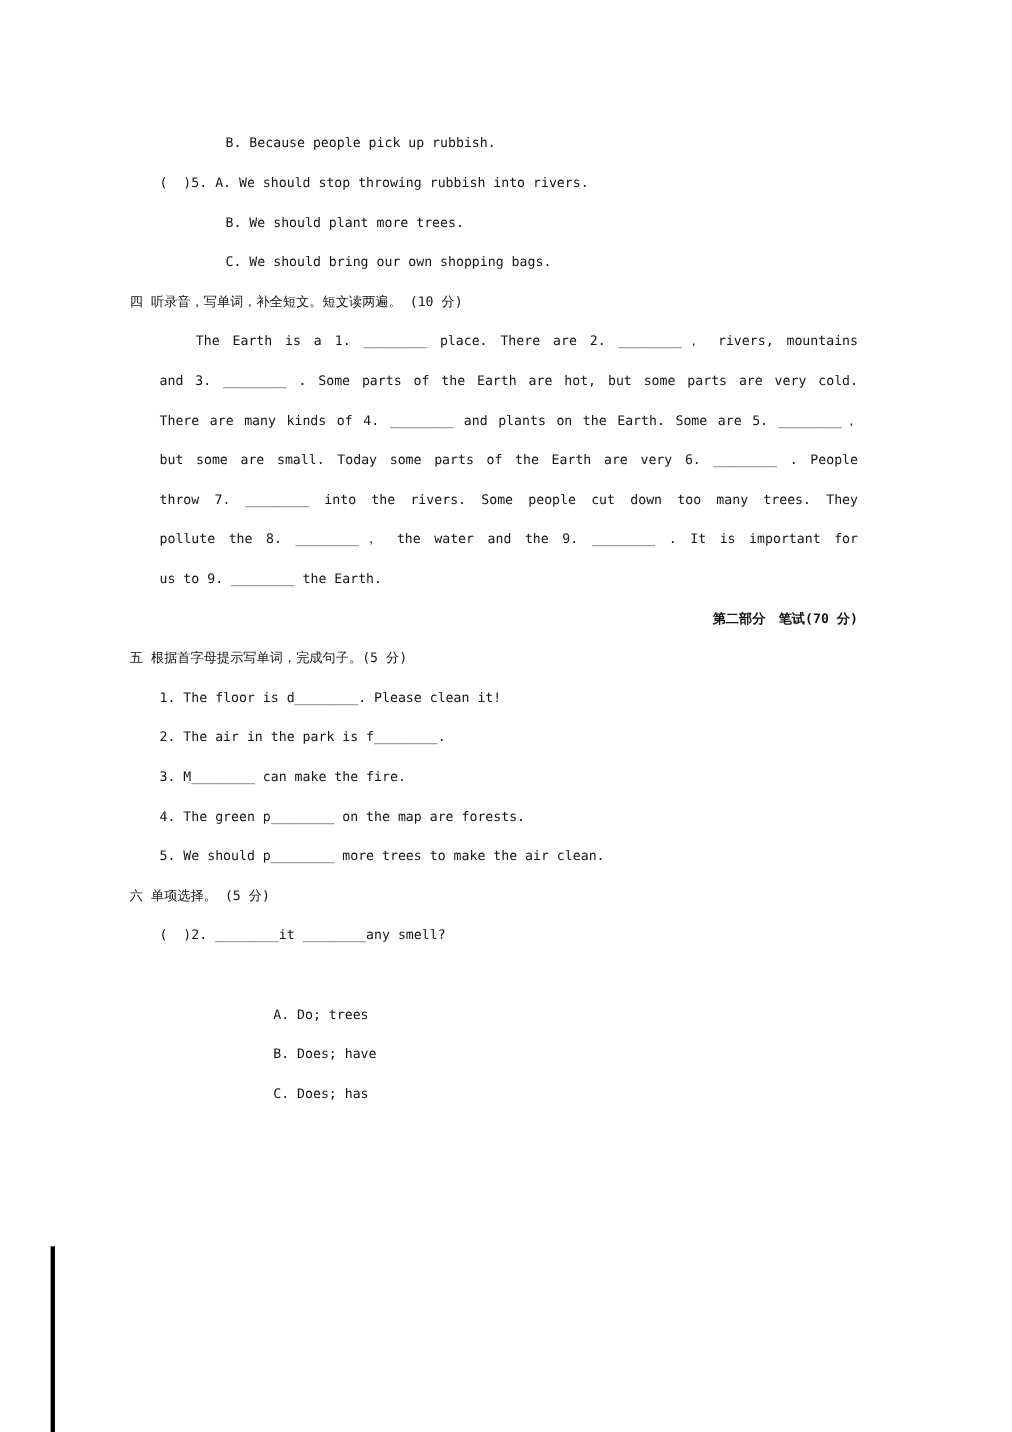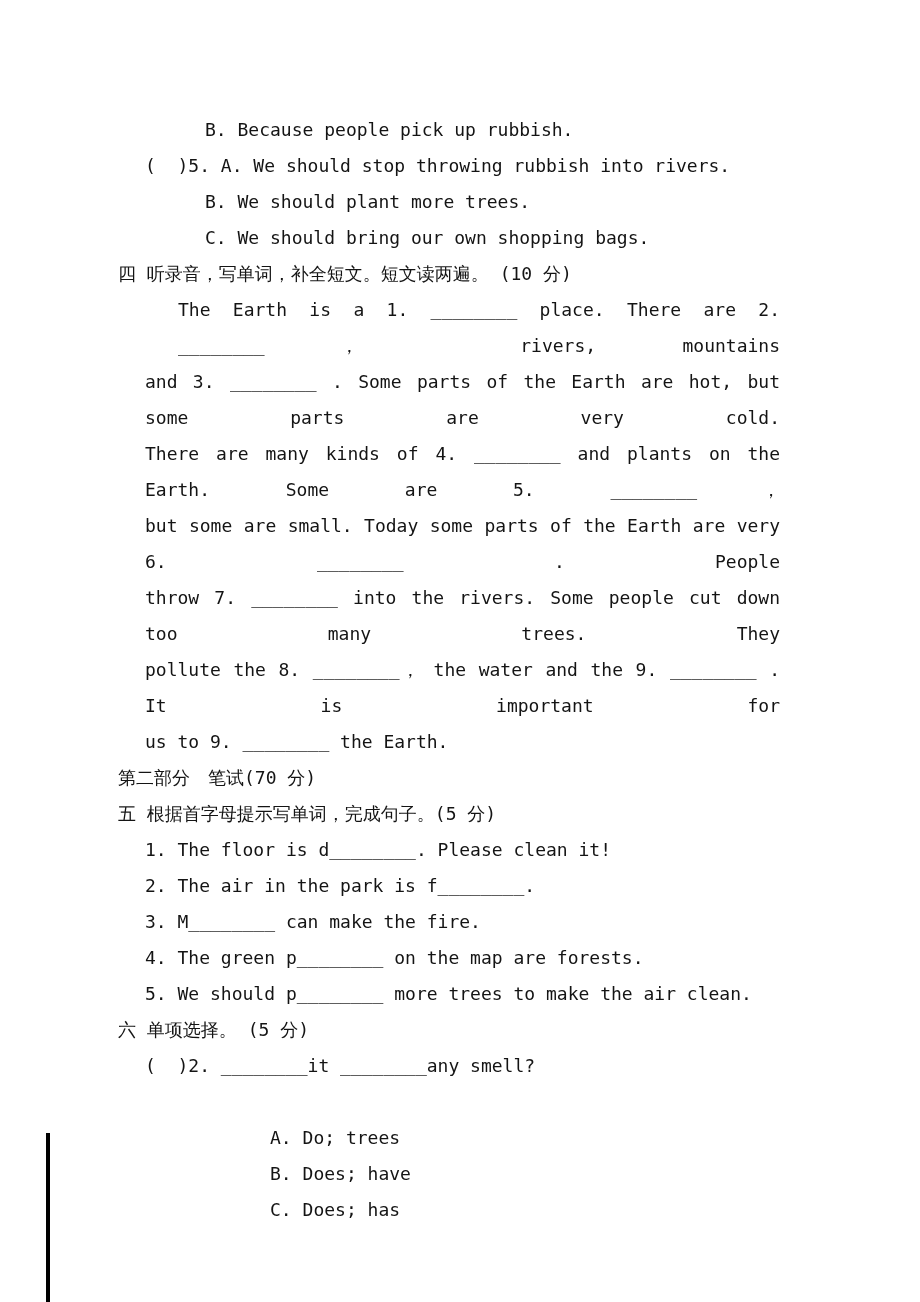--- a/index.html
+++ b/index.html
@@ -4,21 +4,21 @@
 <style>
   * { box-sizing: border-box; }
   html, body { margin: 0; padding: 0; background: #ffffff; }
   .page {
     position: relative;
     width: 920px;
     height: 1302px;
     background: #ffffff;
     overflow: hidden;
     font-family: "DejaVu Sans Mono", "DejaVu Sans", monospace;
-    font-size: 18px;
+    font-size: 12px;
     color: #141414;
   }
   .content {
     position: absolute;
     left: 118px;
     top: 112px;
     width: 662px;
   }
   .line {
     line-height: 36px;
@@ -29,21 +29,21 @@
   .ind-opt { padding-left: 87px; }
   .heading { padding-left: 0; }
   .passage {
     padding-left: 27px;
     white-space: normal;
     text-align: justify;
     text-align-last: justify;
   }
   .passage.first { padding-left: 60px; }
   .passage.last  { text-align-last: left; }
-  .center { text-align: left; padding-left: 0; }
+  .center { text-align: right; padding-left: 0; font-weight: bold; }
   .opts span { display: inline-block; vertical-align: top; }
   .opt-a { width: 195px; }
   .opt-b { width: 185px; }
   .scan-line {
     position: absolute;
     left: 46px;
     top: 1133px;
     width: 4px;
     height: 169px;
     background: #000000;

